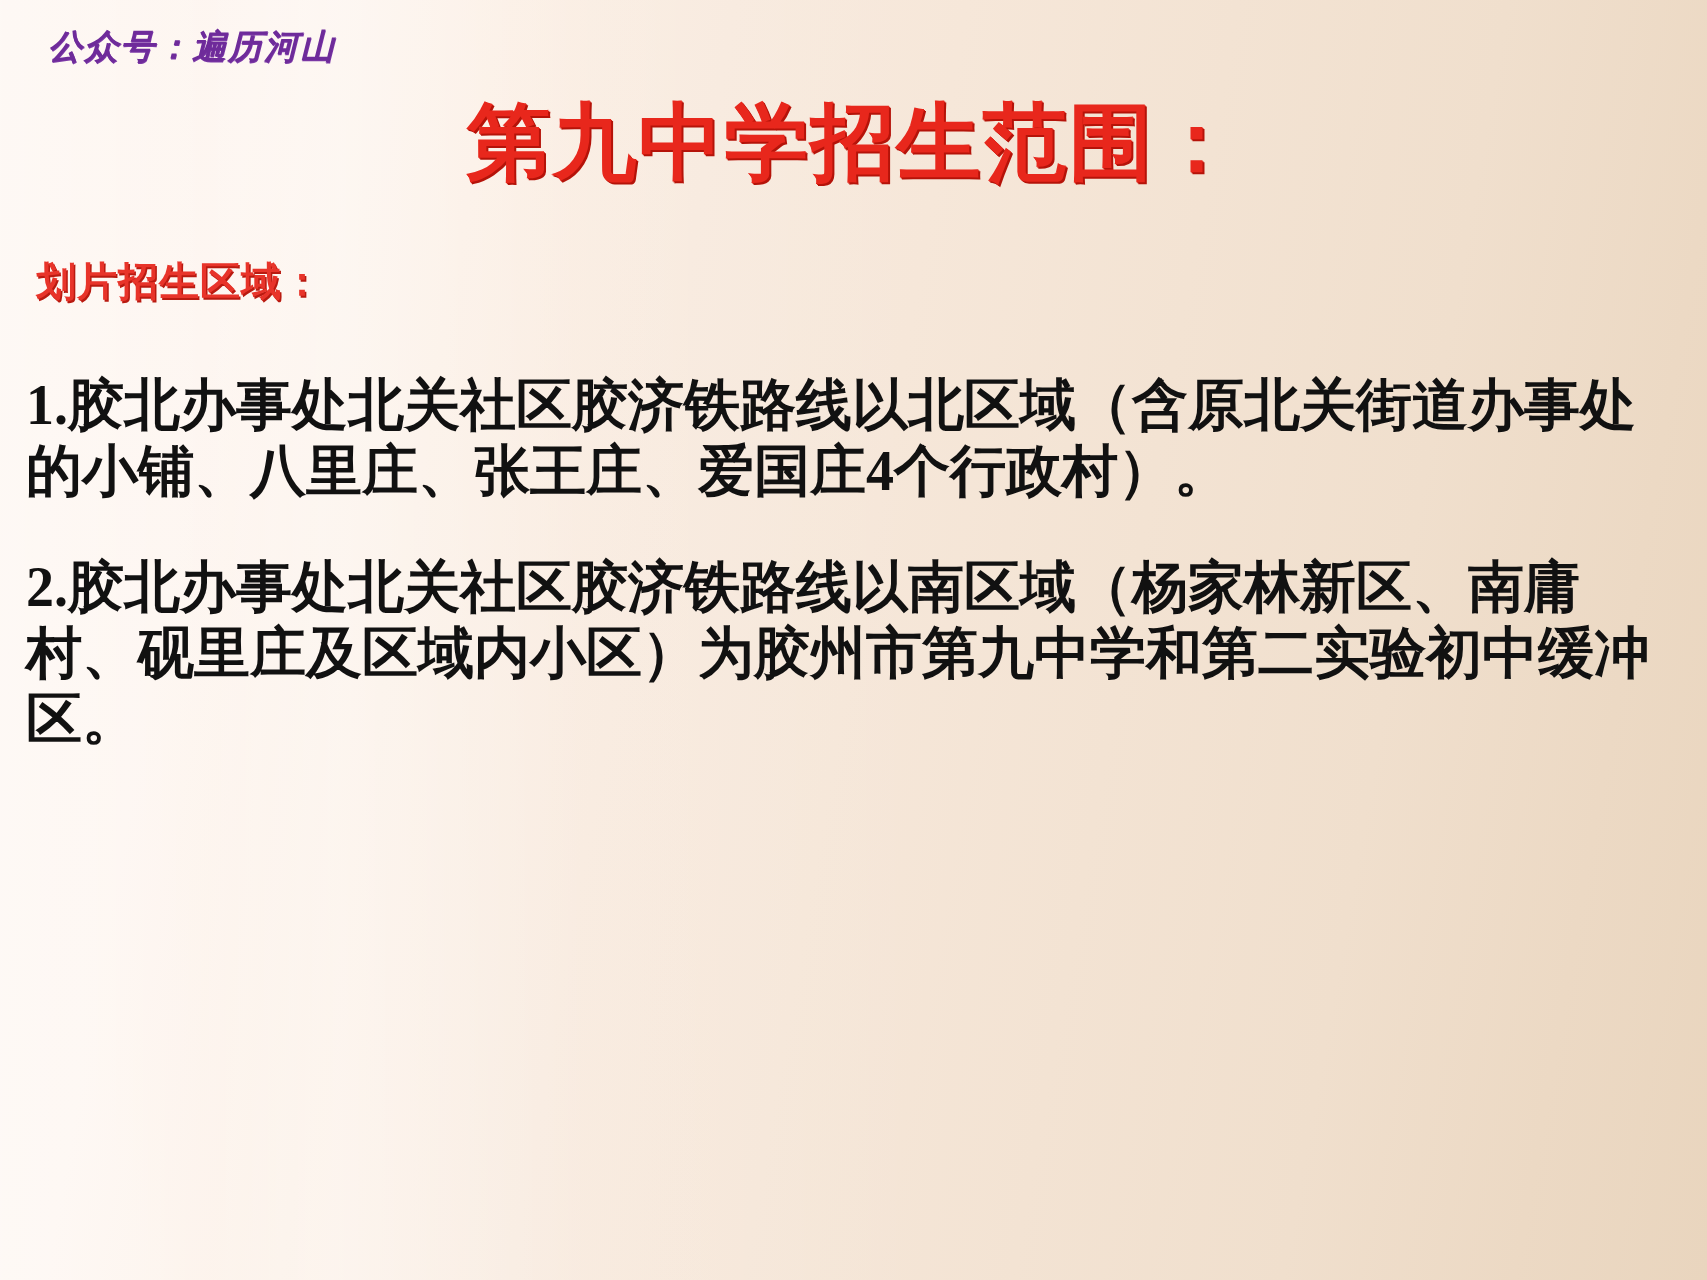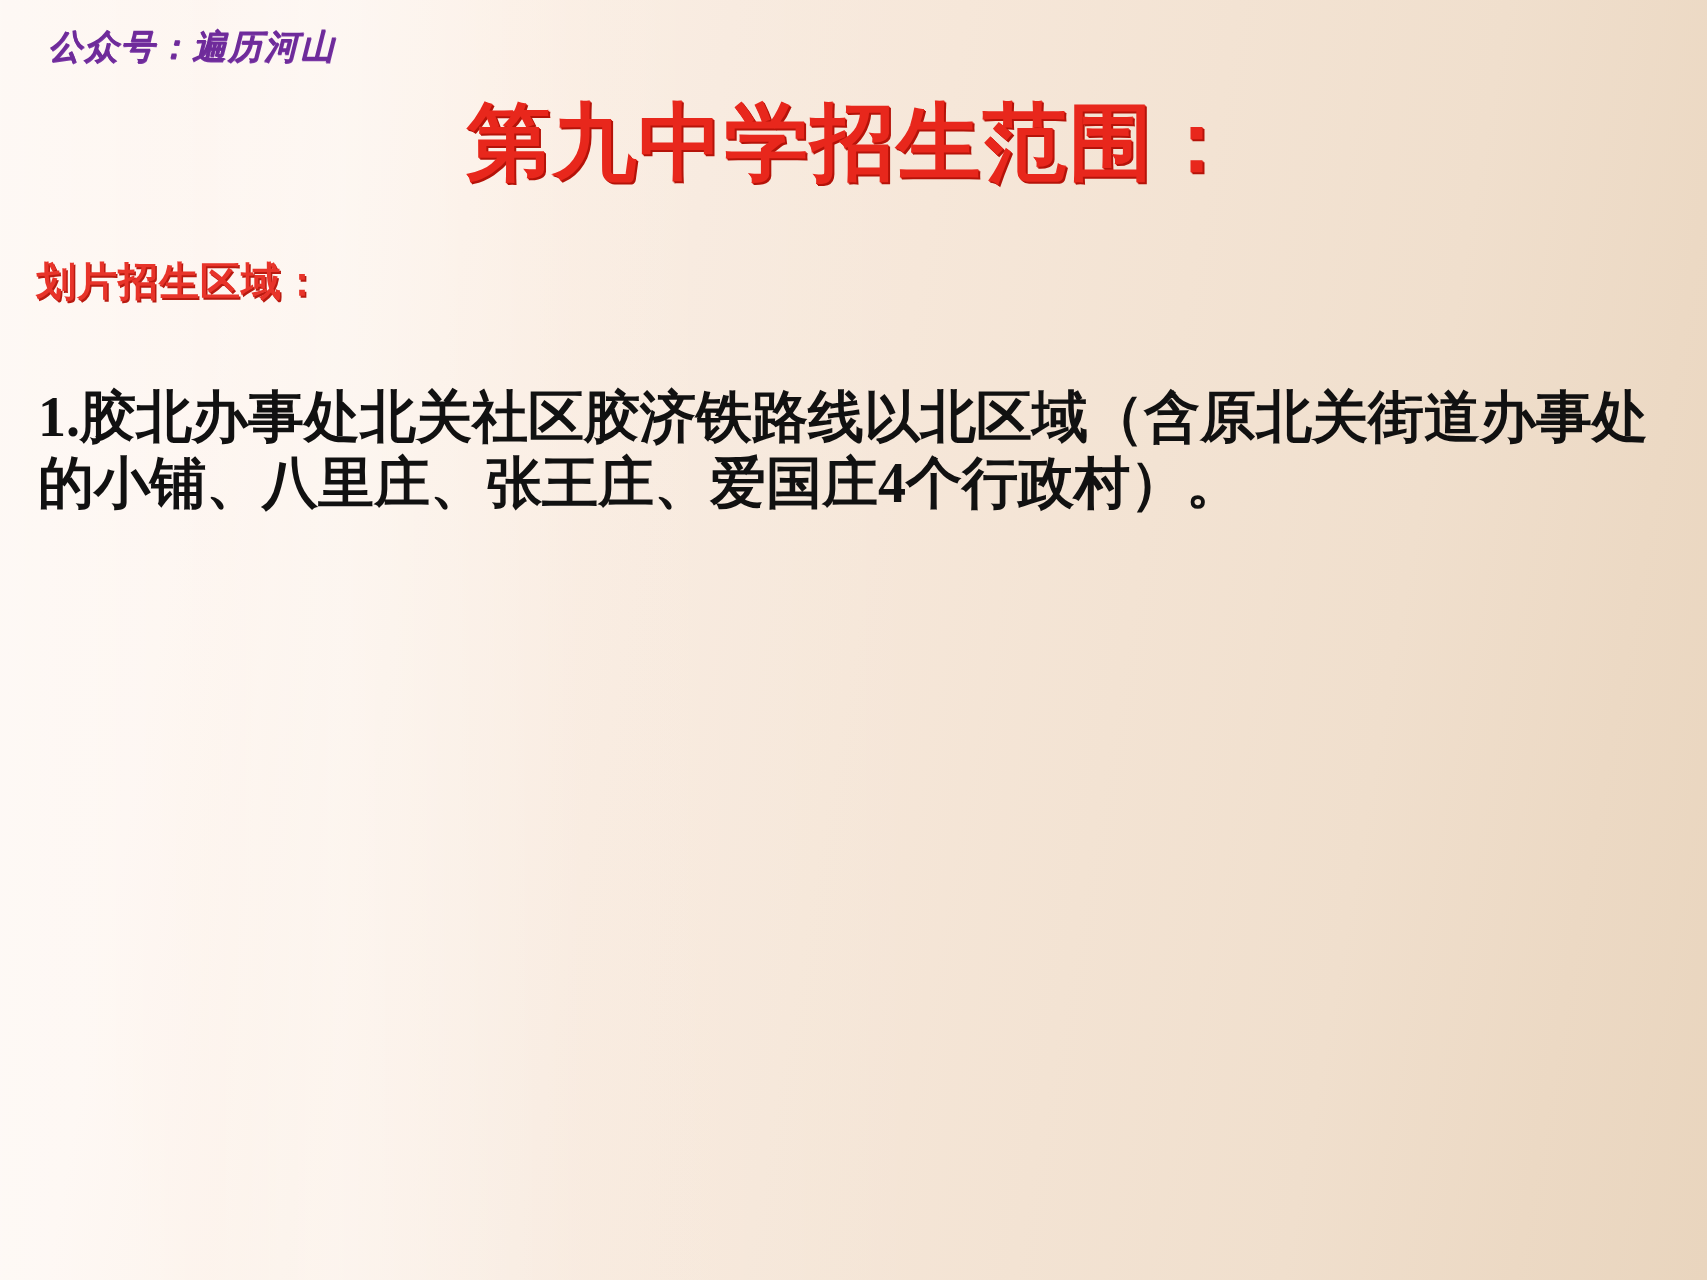--- a/index.html
+++ b/index.html
@@ -110,21 +110,21 @@
   #para-2 { top: 554px; }
 
   .para {
     font-family: "Liberation Serif", "DejaVu Serif", serif;
     font-size: 56px;
     font-weight: bold;
     line-height: 1.18;
     color: #111111;
     letter-spacing: 0px;
     text-indent: 0;
-    margin: 12px;
+    margin: 0;
     white-space: pre-wrap;
     word-break: break-all;
   }
 
   .para .marker {
     font-family: "Liberation Serif", "DejaVu Serif", serif;
   }
 </style>
 </head>
 <body>
@@ -135,15 +135,18 @@
     <div class="watermark">公众号：遍历河山</div>
 
     <div class="title">第九中学招生范围：</div>
 
     <div class="subtitle">划片招生区域：</div>
 
     <div class="body-block" id="para-1">
       <p class="para"><span class="marker">1.</span><span class="ptext">胶北办事处北关社区胶济铁路线以北区域（含原北关街道办事处的小铺、八里庄、张王庄、爱国庄4个行政村）。</span></p>
     </div>
 
+    <div class="body-block" id="para-2">
+      <p class="para"><span class="marker">2.</span><span class="ptext">胶北办事处北关社区胶济铁路线以南区域（杨家林新区、南庸村、砚里庄及区域内小区）为胶州市第九中学和第二实验初中缓冲区。</span></p>
+    </div>
 
   </div>
 </div>
 
 </body></html>

